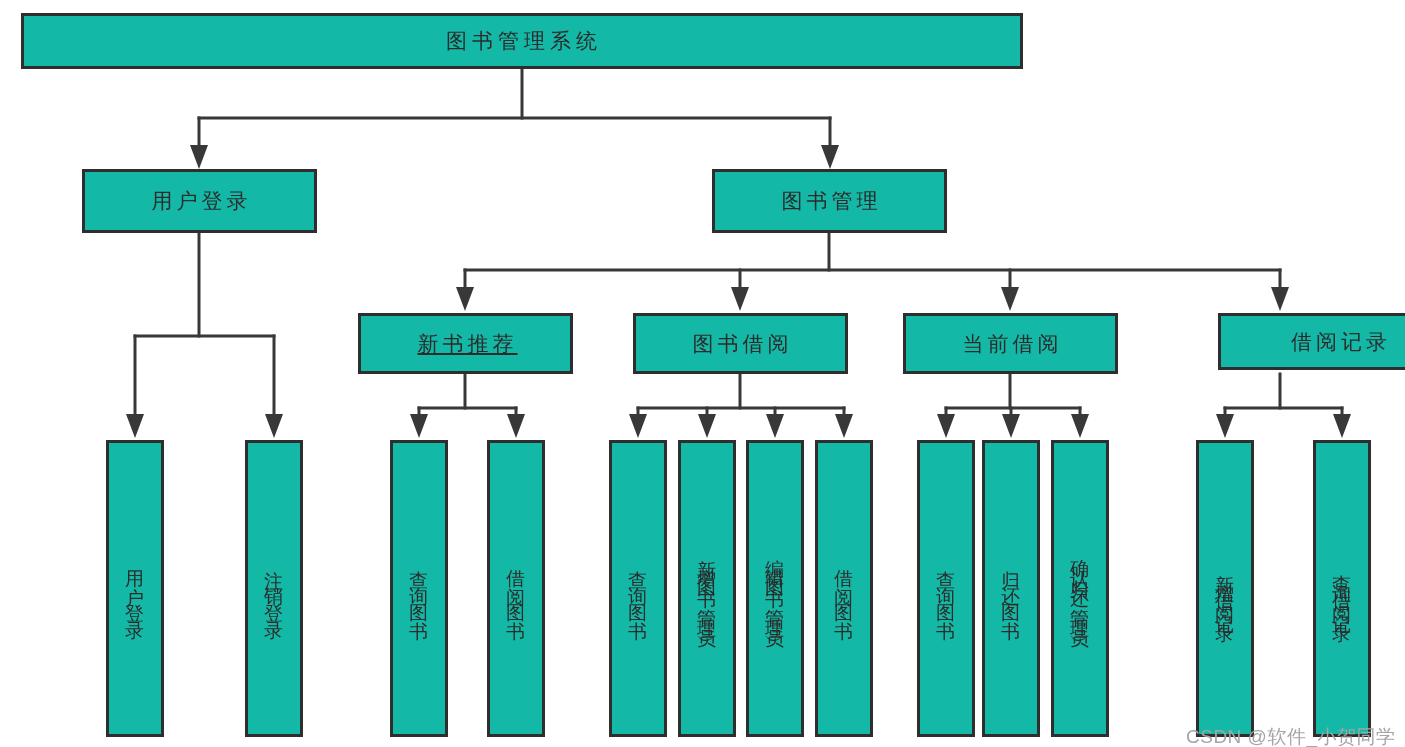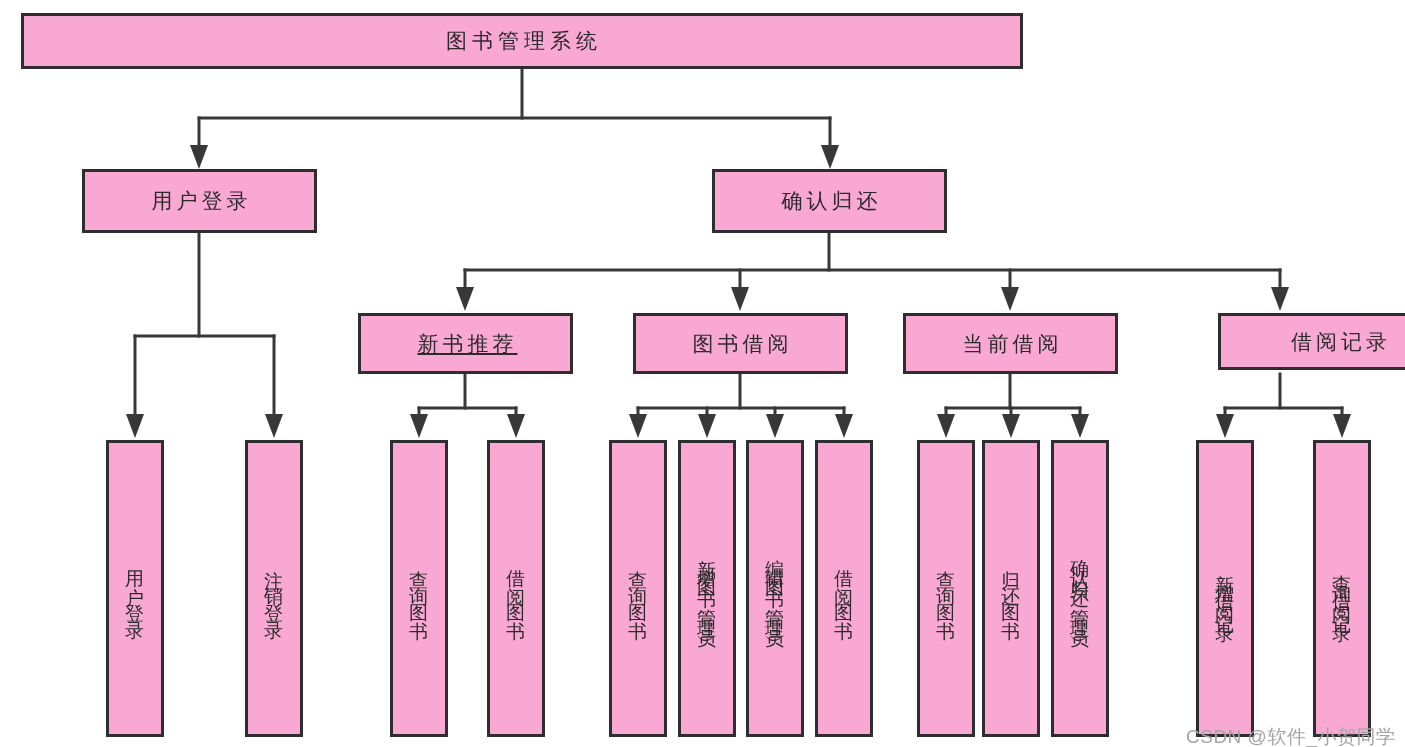--- a/index.html
+++ b/index.html
@@ -17,21 +17,21 @@
     position: absolute;
     left: 0; top: 0;
     width: 1405px; height: 747px;
     pointer-events: none;
   }
 
   .node {
     position: absolute;
     box-sizing: border-box;
     border: 3px solid #2e2e2e;
-    background: #f9a8d4;
+    background: #14b8a6;
     display: flex;
     align-items: center;
     justify-content: center;
     color: #2b2b2b;
     z-index: 2;
   }
 
   .node-h span {
     font-size: 21px;
     letter-spacing: 4px;
@@ -141,21 +141,21 @@
   </svg>
 
   <div class="node node-h node-root" style="left:21px; top:13px; width:1002px; height:56px;">
     <span>图书管理系统</span>
   </div>
 
   <div class="node node-h" style="left:82px; top:169px; width:235px; height:64px;">
     <span>用户登录</span>
   </div>
   <div class="node node-h" style="left:712px; top:169px; width:235px; height:64px;">
-    <span>确认归还</span>
+    <span>图书管理</span>
   </div>
 
   <div class="node node-h" style="left:358px; top:313px; width:215px; height:61px;text-decoration:underline;">
     <span>新书推荐</span>
   </div>
   <div class="node node-h" style="left:633px; top:313px; width:215px; height:61px;">
     <span>图书借阅</span>
   </div>
   <div class="node node-h" style="left:903px; top:313px; width:215px; height:61px;">
     <span>当前借阅</span>

